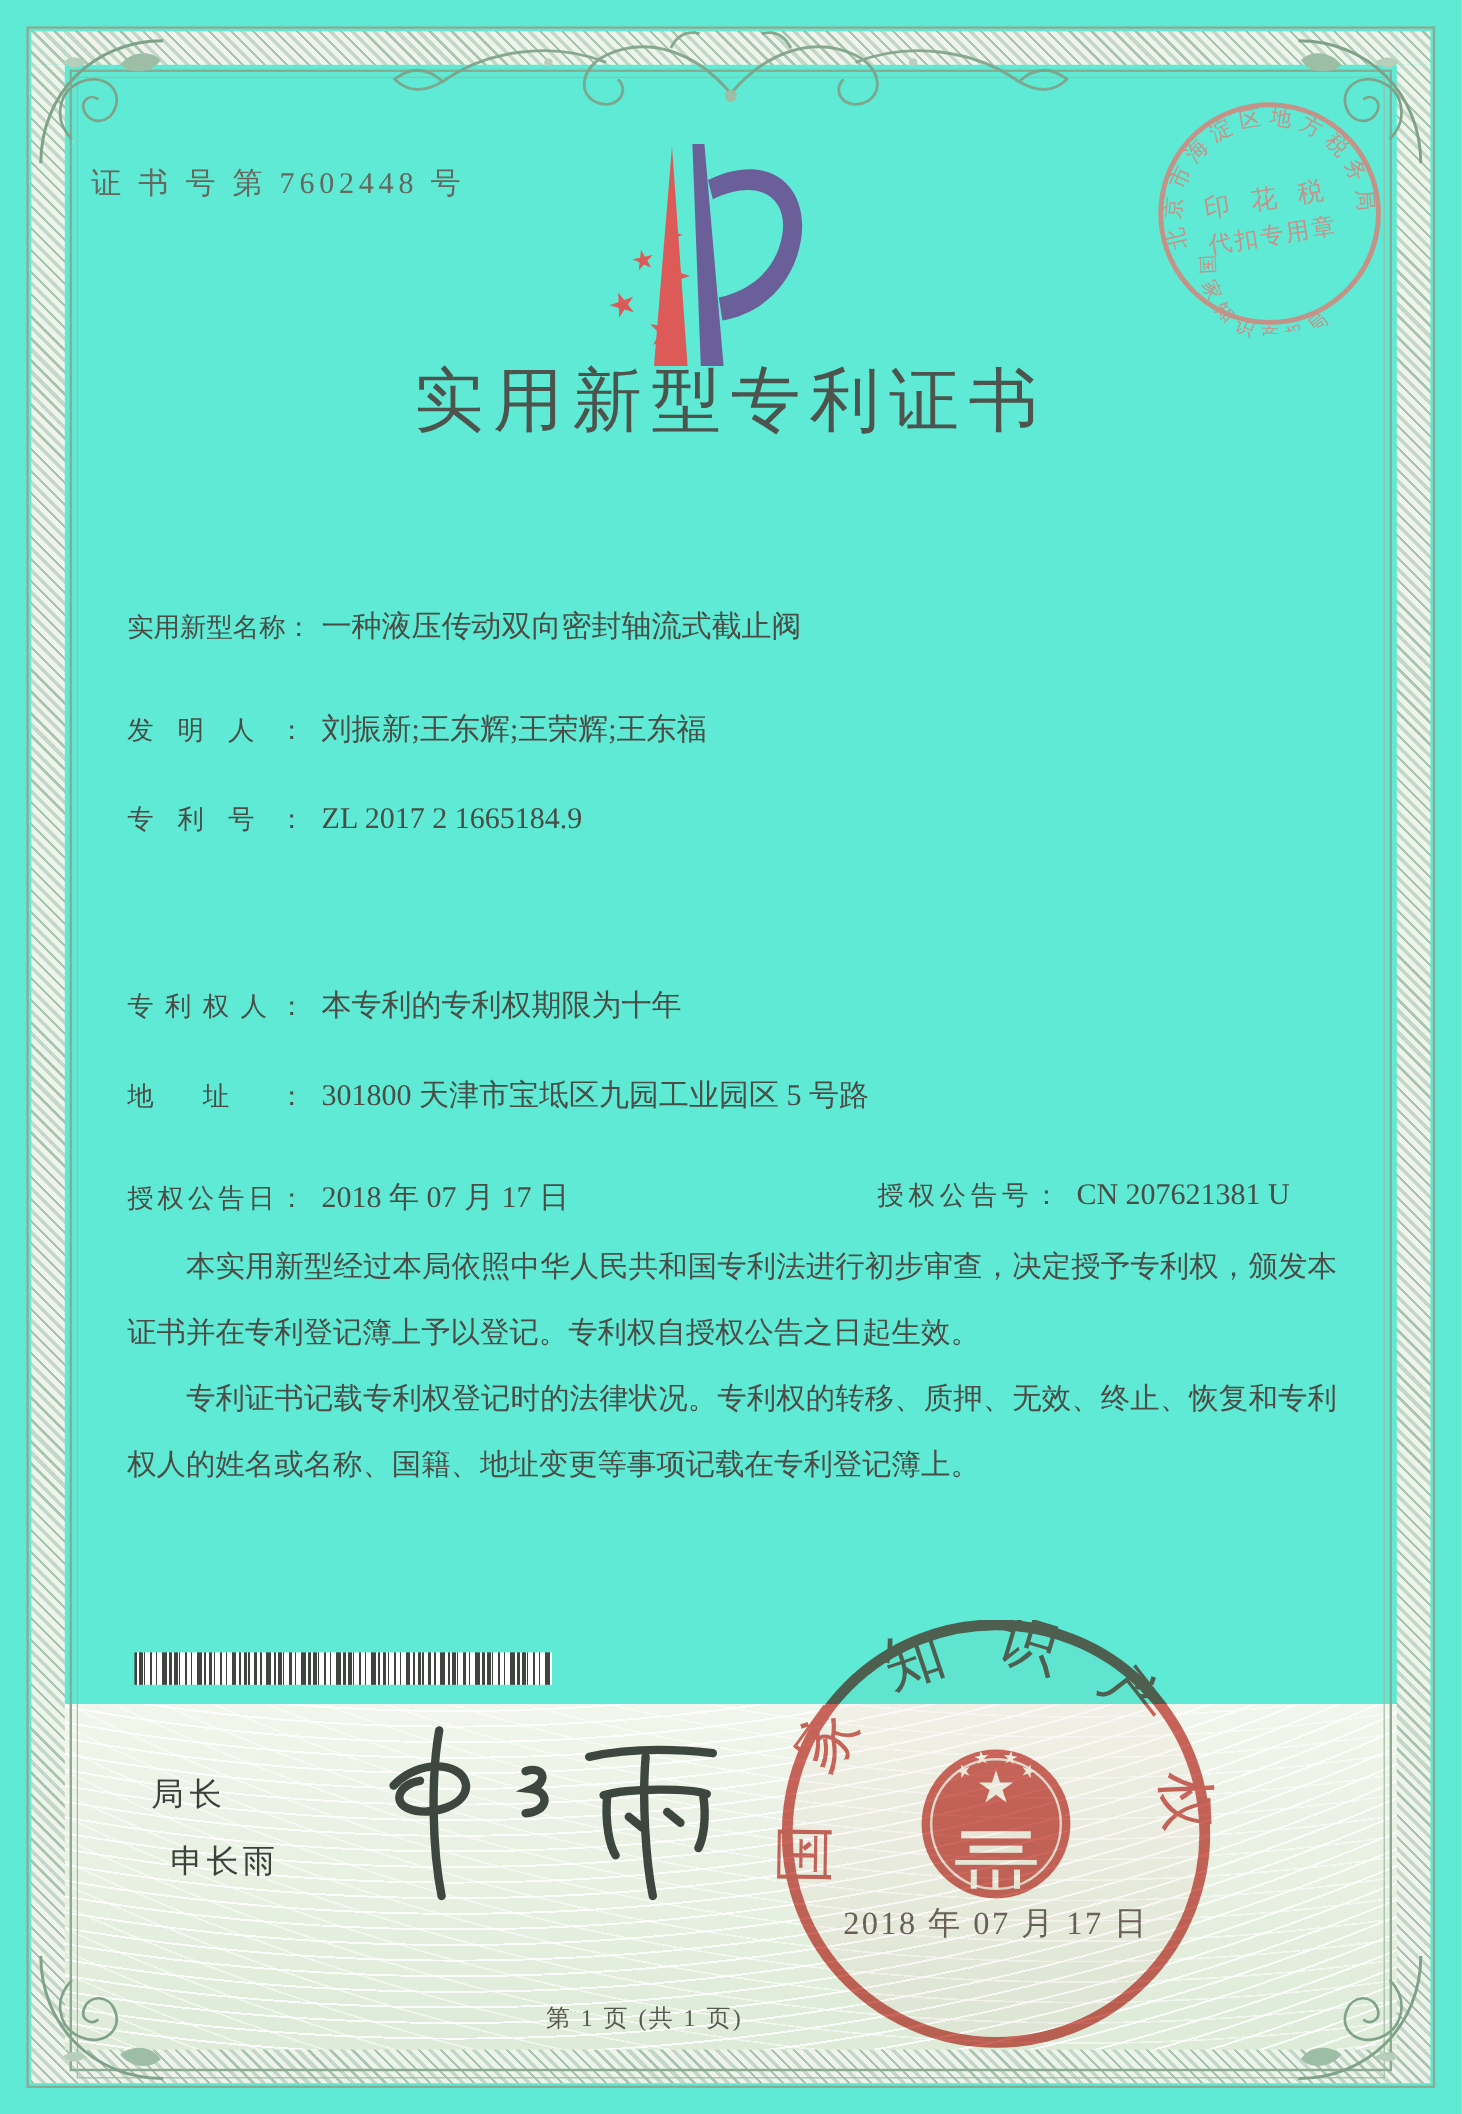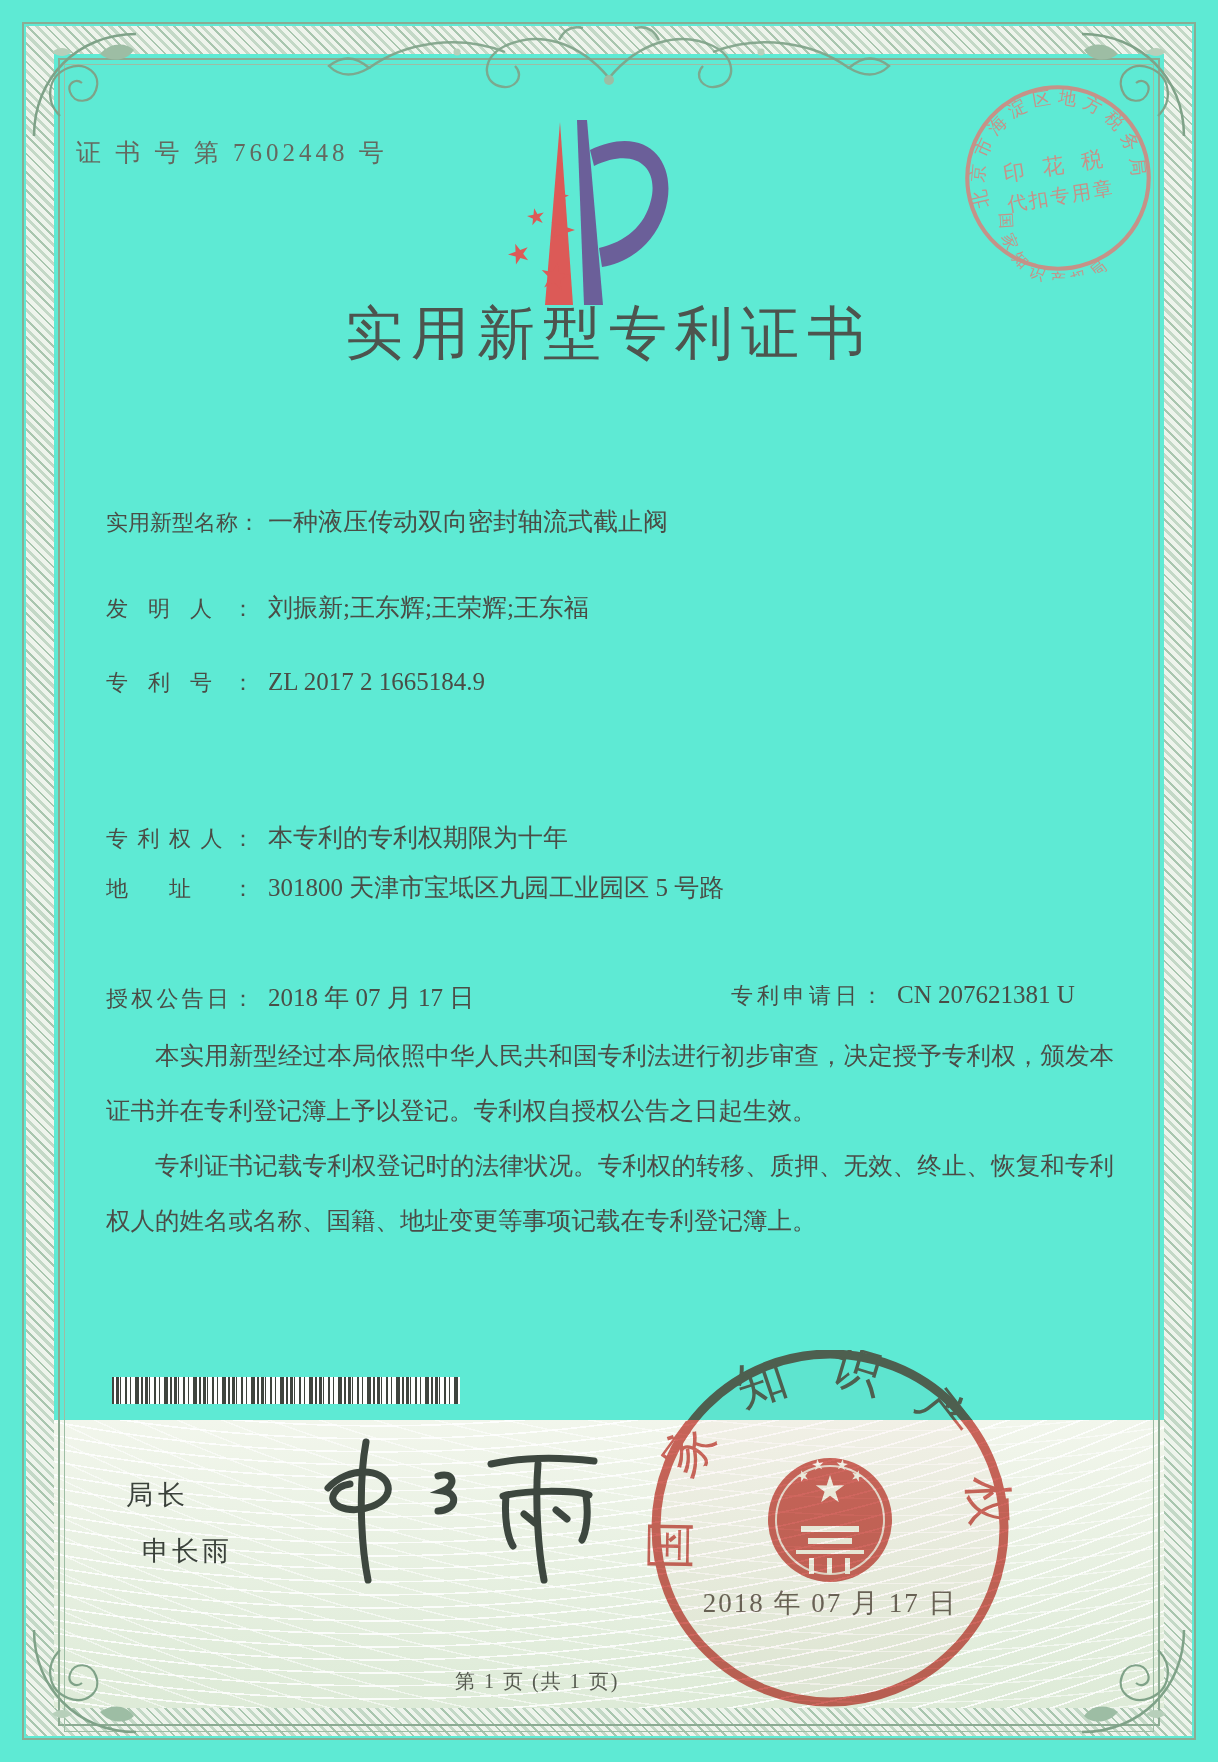--- a/index.html
+++ b/index.html
@@ -143,27 +143,27 @@
   </div>
   <div class="field" style="top:505px">
     <span class="flabel">实用新型名称：</span><span class="fvalue">一种液压传动双向密封轴流式截止阀</span>
   </div>
   <div class="field" style="top:668px">
     <span class="flabel">专利号：</span><span class="fvalue">ZL 2017 2 1665184.9</span>
   </div>
   <div class="field" style="top:821px">
     <span class="flabel">专利权人：</span><span class="fvalue">本专利的专利权期限为十年</span>
   </div>
-  <div class="field" style="top:871px">
+  <div class="field" style="top:896px">
     <span class="flabel">地址：</span><span class="fvalue">301800 天津市宝坻区九园工业园区 5 号路</span>
   </div>
   <div class="field" style="top:981px;width:1010px">
     <span class="flabel">授权公告日：</span><span class="fvalue">2018 年 07 月 17 日</span>
     <span class="grant-no">
-      <span class="flabel" style="width:152px">专利申请日：</span><span class="fvalue">CN 207621381 U</span>
+      <span class="flabel" style="width:152px">授权公告号：</span><span class="fvalue">CN 207621381 U</span>
     </span>
   </div>
 
   <div class="paras">
     <p>本实用新型经过本局依照中华人民共和国专利法进行初步审查，决定授予专利权，颁发本证书并在专利登记簿上予以登记。专利权自授权公告之日起生效。</p>
     <p>专利证书记载专利权登记时的法律状况。专利权的转移、质押、无效、终止、恢复和专利权人的姓名或名称、国籍、地址变更等事项记载在专利登记簿上。</p>
   </div>
 
   <div class="barcode"></div>
 

